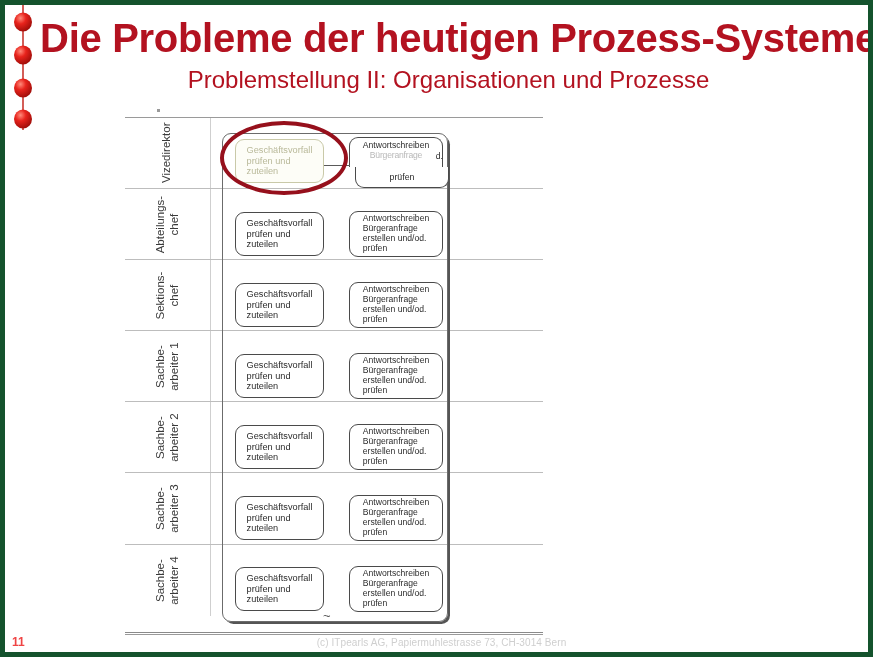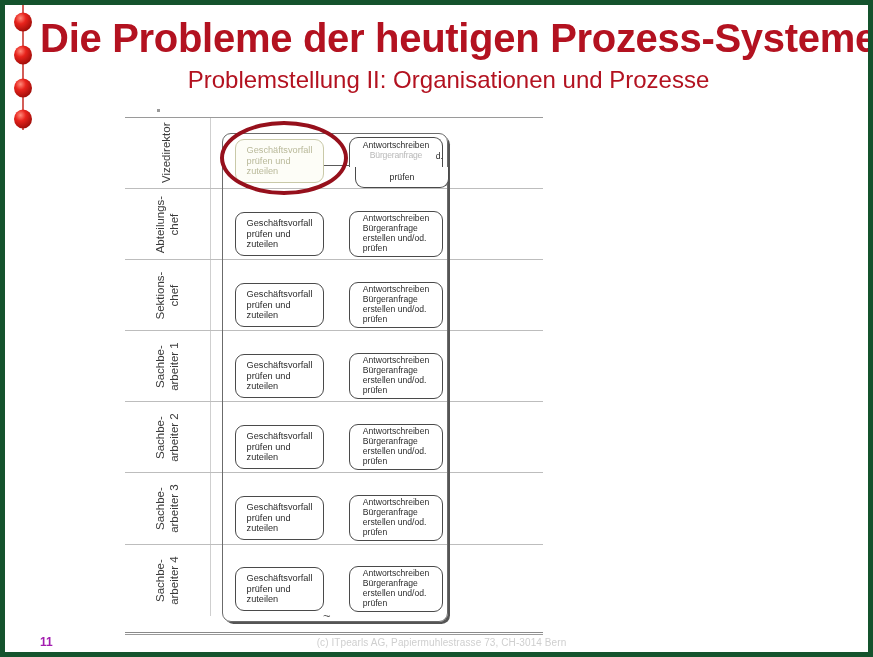--- a/index.html
+++ b/index.html
@@ -229,23 +229,22 @@
   #footer-rule {
     position: absolute;
     left: 120px; top: 627px;
     width: 418px; height: 1px;
     background: #8a8a8a;
   }
   #slide-number {
     position: absolute;
     left: 7px; bottom: 3px;
     font-size: 12px;
-    color: #a21caf;
+    color: #ef4444;
     font-weight: bold;
-    margin-left: 28px;
   }
   #footer-text {
     position: absolute;
     left: 0; bottom: 4px;
     width: 873px;
     text-align: center;
     font-size: 10px;
     color: #cfcfcf;
     letter-spacing: 0.1px;
   }

